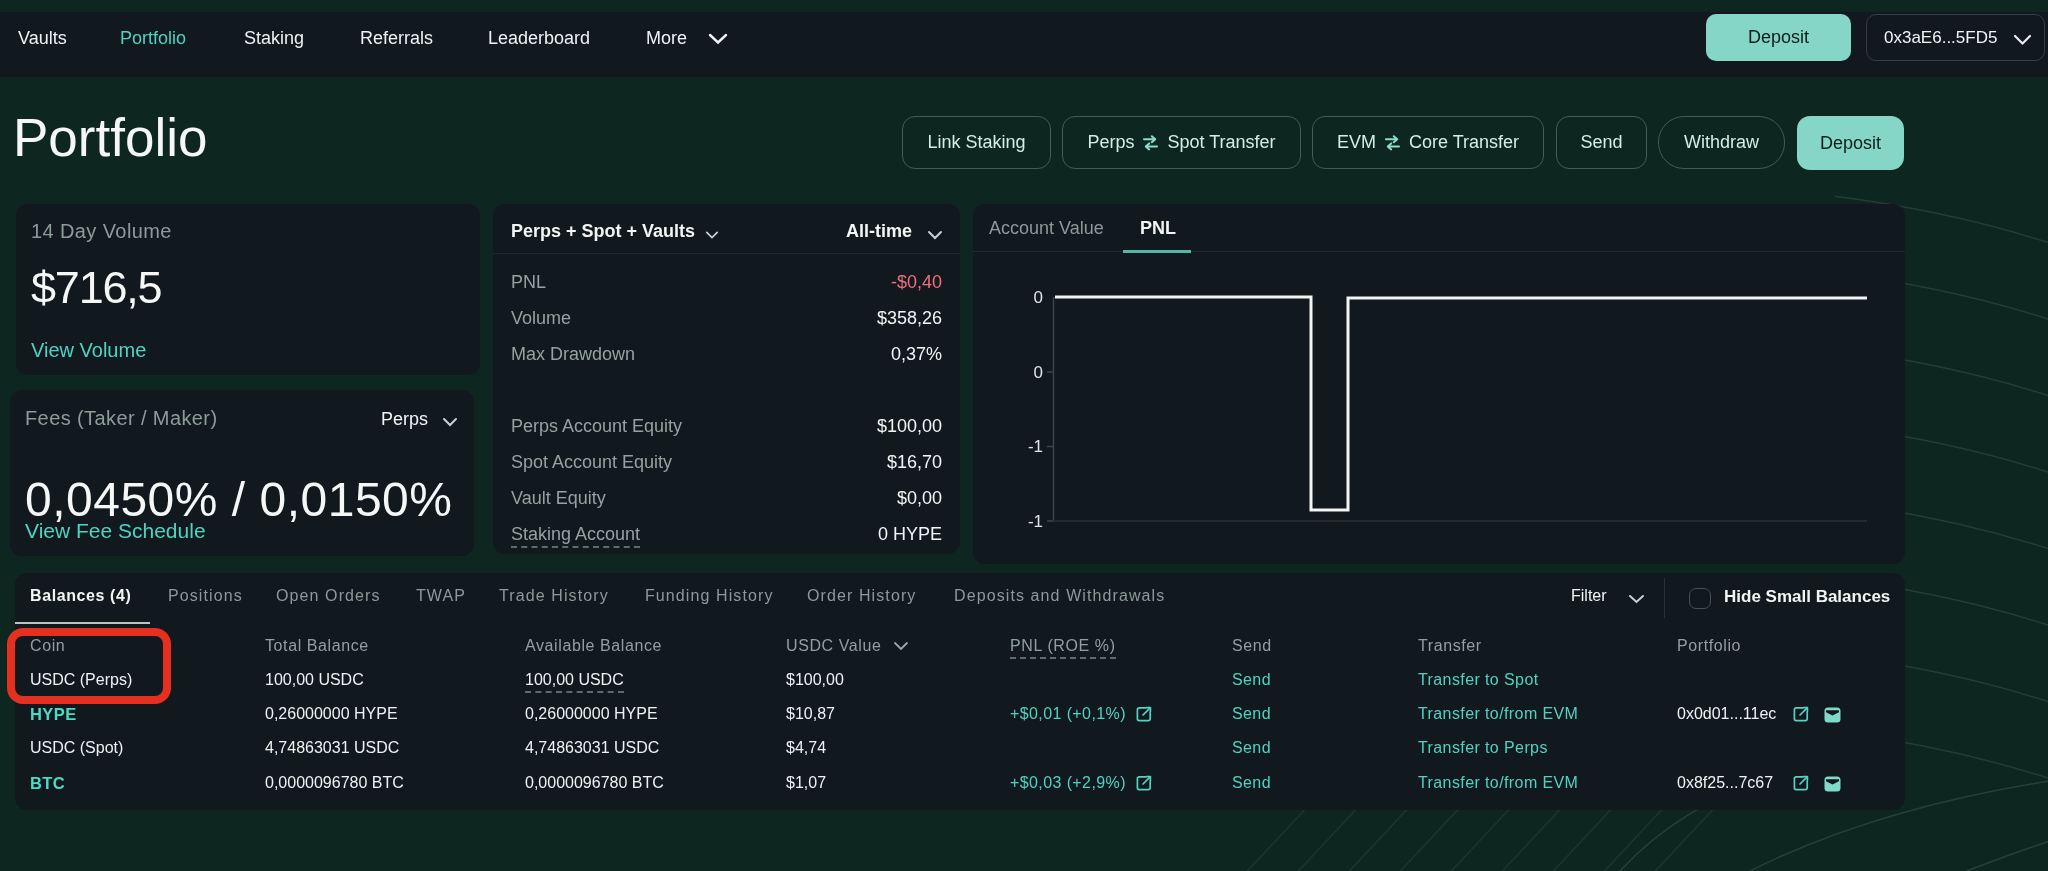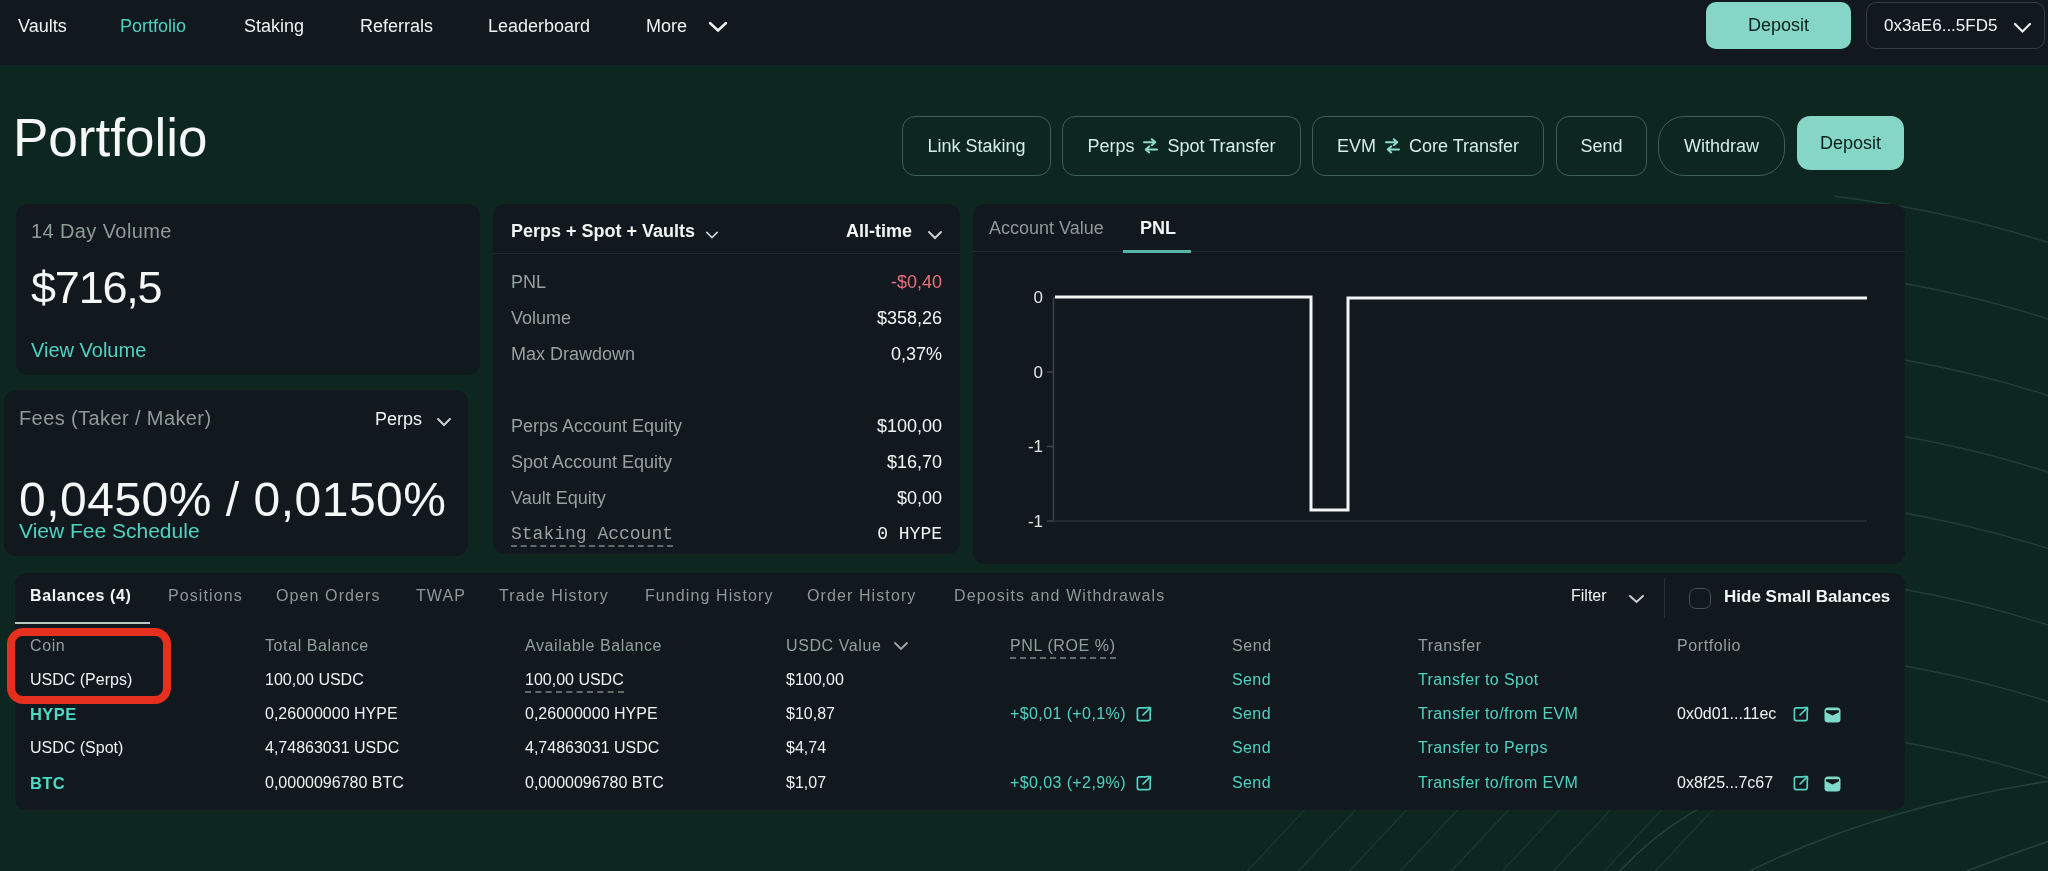--- a/index.html
+++ b/index.html
@@ -1,27 +1,27 @@
 <!DOCTYPE html>
 <html><head>
 <meta charset="utf-8">
 <style>
   * { margin:0; padding:0; box-sizing:border-box; }
   html,body { width:2048px; height:871px; overflow:hidden; }
   body { background:#0d2620; font-family:"Liberation Sans", sans-serif; position:relative; }
   .abs { position:absolute; }
   
-  #nav { position:absolute; left:0; top:0; width:2048px; height:65px; background:#11191f; }
+  #nav { position:absolute; left:0; top:12px; width:2048px; height:65px; background:#11191f; }
   .navitem { position:absolute; top:0; height:52px; line-height:52px; font-size:18px; color:#eef3f2; font-weight:400; }
   .teal { color:#50d2c1; }
   #depositTop { position:absolute; left:1706px; top:2px; width:145px; height:47px; border-radius:10px; background:#85d6c6; color:#0a1f1b; font-size:18px; font-weight:400; text-align:center; line-height:47px; }
   #wallet { position:absolute; left:1866px; top:2px; width:179px; height:47px; border-radius:10px; border:1px solid #333f44; color:#f2f5f4; font-size:17px; line-height:45px; padding-left:17px; }
   
   #title { position:absolute; left:13px; top:107px; font-size:53px; color:#f4f7f6; font-weight:400; letter-spacing:0px; }
-  .btn { position:absolute; top:116px; height:60px; border:1px solid #3e5e57; border-radius:13px; color:#d4eee7; font-size:18px; display:flex; align-items:center; justify-content:center; gap:8px; }
+  .btn { position:absolute; top:116px; height:53px; border:1px solid #3e5e57; border-radius:13px; color:#d4eee7; font-size:18px; display:flex; align-items:center; justify-content:center; gap:8px; }
   .btnfill { position:absolute; top:116px; height:54px; border-radius:13px; background:#85d6c6; color:#0a1f1b; font-size:18px; display:flex; align-items:center; justify-content:center; }
   
   .card { position:absolute; background:#11191f; border-radius:12px; }
   .cardlabel { color:#8e9c98; font-size:20px; letter-spacing:0.4px; }
   .bignum { color:#f4f7f6; font-size:46px; }
   .link { color:#50d2c1; font-size:20px; }
   
   .srow { position:absolute; left:18px; right:18px; height:36px; }
   .srow .l { position:absolute; left:0; top:0; font-size:18px; color:#95a29e; }
   .srow .v { position:absolute; right:0; top:0; font-size:18px; color:#f2f5f4; }
@@ -108,21 +108,21 @@
 <div class="btn" style="left:1556px; width:91px;">Send</div>
 <div class="btn" style="left:1658px; width:127px;border-radius:26px;">Withdraw</div>
 <div class="btnfill" style="left:1797px; width:107px;">Deposit</div>
 
 <div class="card" style="left:16px; top:204px; width:464px; height:171px;">
   <div class="cardlabel abs" style="left:15px; top:16px;">14 Day Volume</div>
   <div class="bignum abs" style="left:15px; top:58px; font-size:45px; letter-spacing:-1.2px;">$716,5</div>
   <div class="link abs" style="left:15px; top:135px;">View Volume</div>
 </div>
 
-<div class="card" style="left:4px; top:390px; width:464px; height:166px;">
+<div class="card" style="left:10px; top:390px; width:464px; height:166px;">
   <div class="cardlabel abs" style="left:15px; top:17px;">Fees (Taker / Maker)</div>
   <div class="abs" style="right:46px; top:19px; font-size:18px; color:#f2f5f4;">Perps</div>
   <svg class="abs" style="right:16px; top:27px;" width="16" height="10" viewBox="0 0 16 10">
       <path d="M2 2 L8 8 L14 2" stroke="#c7d1ce" stroke-width="2" fill="none" stroke-linecap="round"></path>
     </svg>
   <div class="bignum abs" style="left:15px; top:54px; font-size:48px; letter-spacing:0.5px;margin-top:28px;">0,0450% / 0,0150%</div>
   <div class="link abs" style="left:15px; top:129px; font-size:21px;">View Fee Schedule</div>
 </div>
 
 <div class="card" style="left:493px; top:204px; width:467px; height:350px;">
@@ -152,21 +152,21 @@
       <span class="v">$100,00</span>
     </div>
   <div class="srow" style="top:248px;">
       <span class="l">Spot Account Equity</span>
       <span class="v">$16,70</span>
     </div>
   <div class="srow" style="top:284px;">
       <span class="l">Vault Equity</span>
       <span class="v">$0,00</span>
     </div>
-  <div class="srow" style="top:320px;font-family:Liberation Mono, monospace;">
+  <div class="srow" style="top:320px;">
       <span class="l" style="border-bottom:2px dashed #5e6b68; padding-bottom:1px;">Staking Account</span>
       <span class="v">0 HYPE</span>
     </div>
 </div>
 
 <div class="card" style="left:973px; top:204px; width:932px; height:360px;">
   <div class="abs" style="left:16px; top:14px; font-size:18px; color:#8d9a97;">Account Value</div>
   <div class="abs" style="left:167px; top:14px; font-size:18px; color:#f2f5f4; font-weight:700;">PNL</div>
   <div class="abs" style="left:0; top:47px; width:932px; height:1px; background:rgba(255,255,255,0.07);"></div>
   <div class="abs" style="left:150px; top:46px; width:68px; height:2.5px; background:#55b5a7;"></div>

